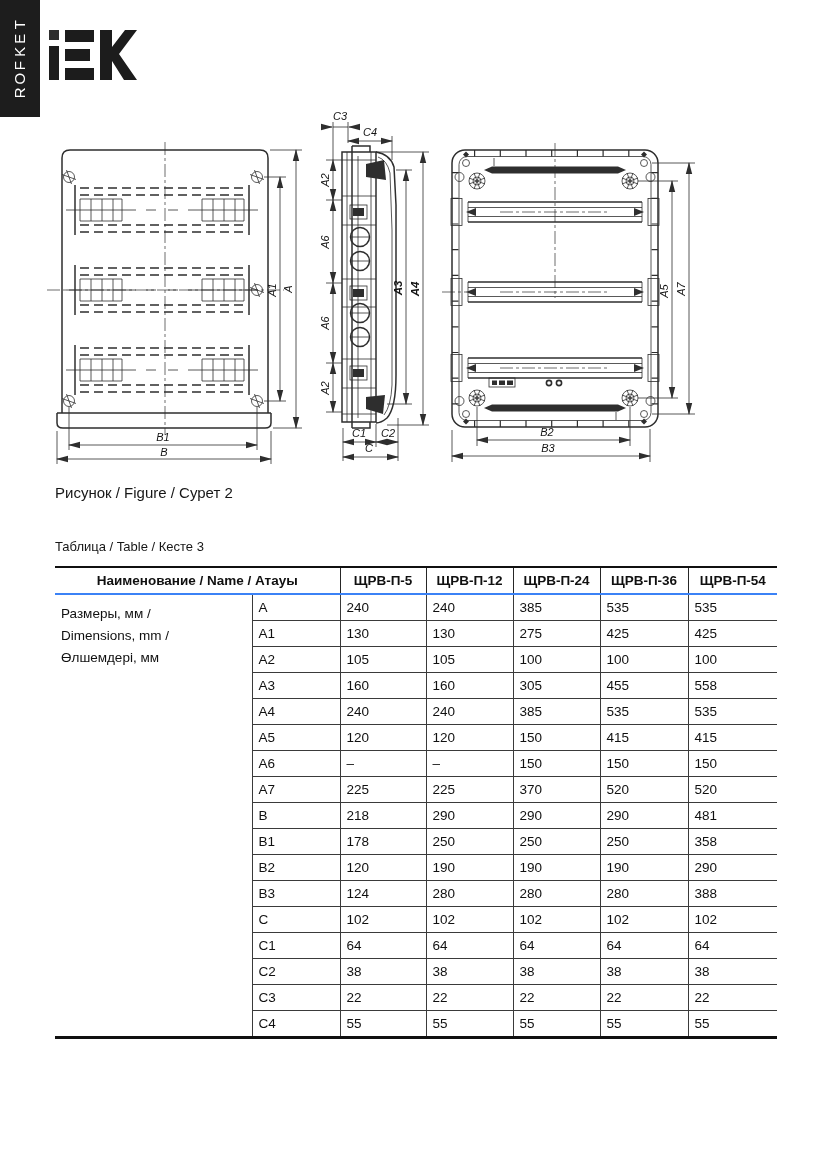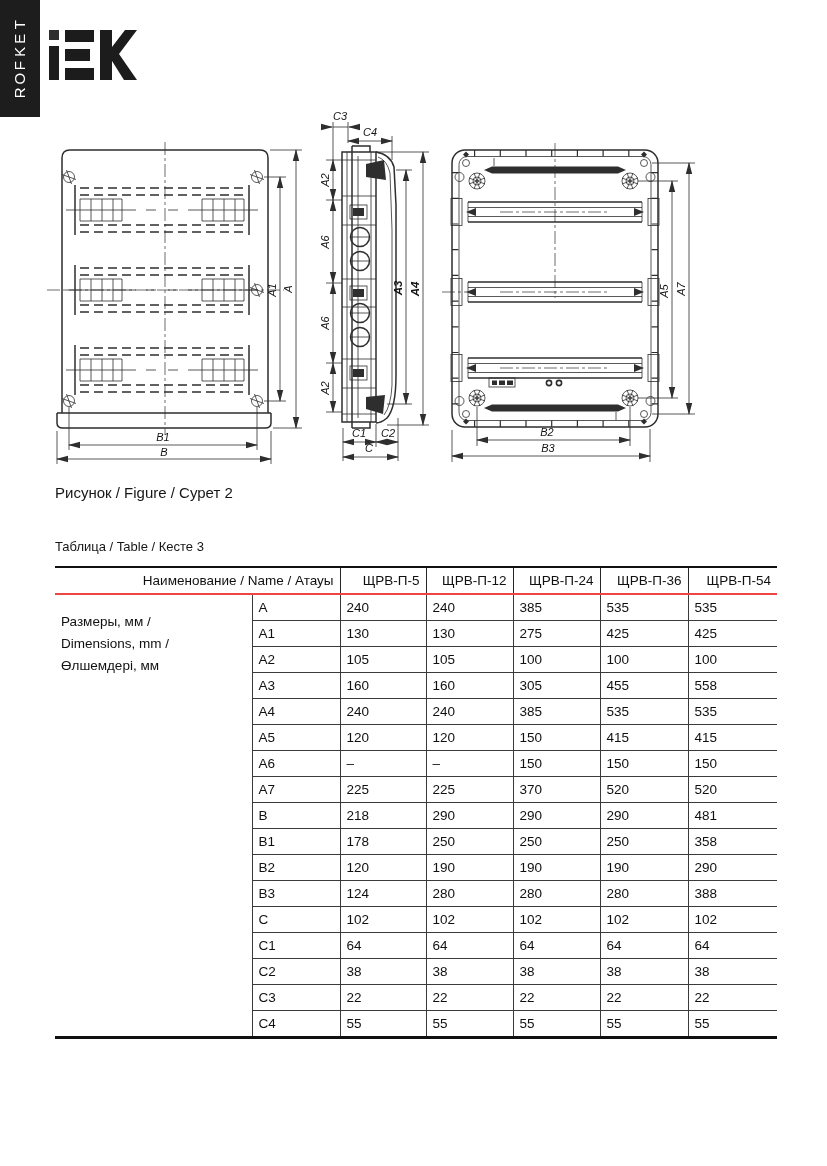--- a/index.html
+++ b/index.html
@@ -25,26 +25,26 @@
   .dash{stroke:#2e2e2e;stroke-width:1.4;fill:none;stroke-dasharray:9 5}
   .cl{stroke:#2e2e2e;stroke-width:.7;fill:none;stroke-dasharray:13 3 3 3}
   .fill{fill:#2e2e2e;stroke:none}
   .dlab{font:italic 11px "Liberation Sans",sans-serif;fill:#151515;text-anchor:middle}
   .dlab.bb{font-weight:bold;font-size:11.5px}
 
   
   table.dims{position:absolute;left:55px;top:566px;width:722px;border-collapse:collapse;
              table-layout:fixed;border-top:2px solid #101010;border-bottom:3px solid #101010;
              font-size:13.5px;color:#101010}
-  .dims th{font-weight:normal;text-align:right;padding:0 6px;height:25px;
-           border-bottom:2px solid #ef4444;white-space:nowrap}
+  .dims th{font-weight:bold;text-align:center;padding:0 6px;height:25px;
+           border-bottom:2px solid #3b82f6;white-space:nowrap}
   .dims th.model{border-left:1px solid #262626}
   .dims td{padding:0 6px;height:25px;border-bottom:1px solid #3a3a3a;white-space:nowrap}
   .dims td.param,.dims td.val{border-left:1px solid #3a3a3a}
-  .dims td.group{vertical-align:top;padding-top:16px;line-height:1.62;border-bottom:none}
+  .dims td.group{vertical-align:top;padding-top:8px;line-height:1.62;border-bottom:none}
   .dims tr:last-child td{border-bottom:none}
 </style>
 </head>
 <body>
 
 <svg class="fig-svg" width="827" height="480" viewBox="0 0 827 480">
   <defs>
     <marker id="ar" viewBox="0 0 12 8" refX="11" refY="4" markerWidth="12" markerHeight="8" orient="auto-start-reverse" markerUnits="userSpaceOnUse">
       <path d="M0,0.8 L12,4 L0,7.2 Z" fill="#2e2e2e"></path>
     </marker>

